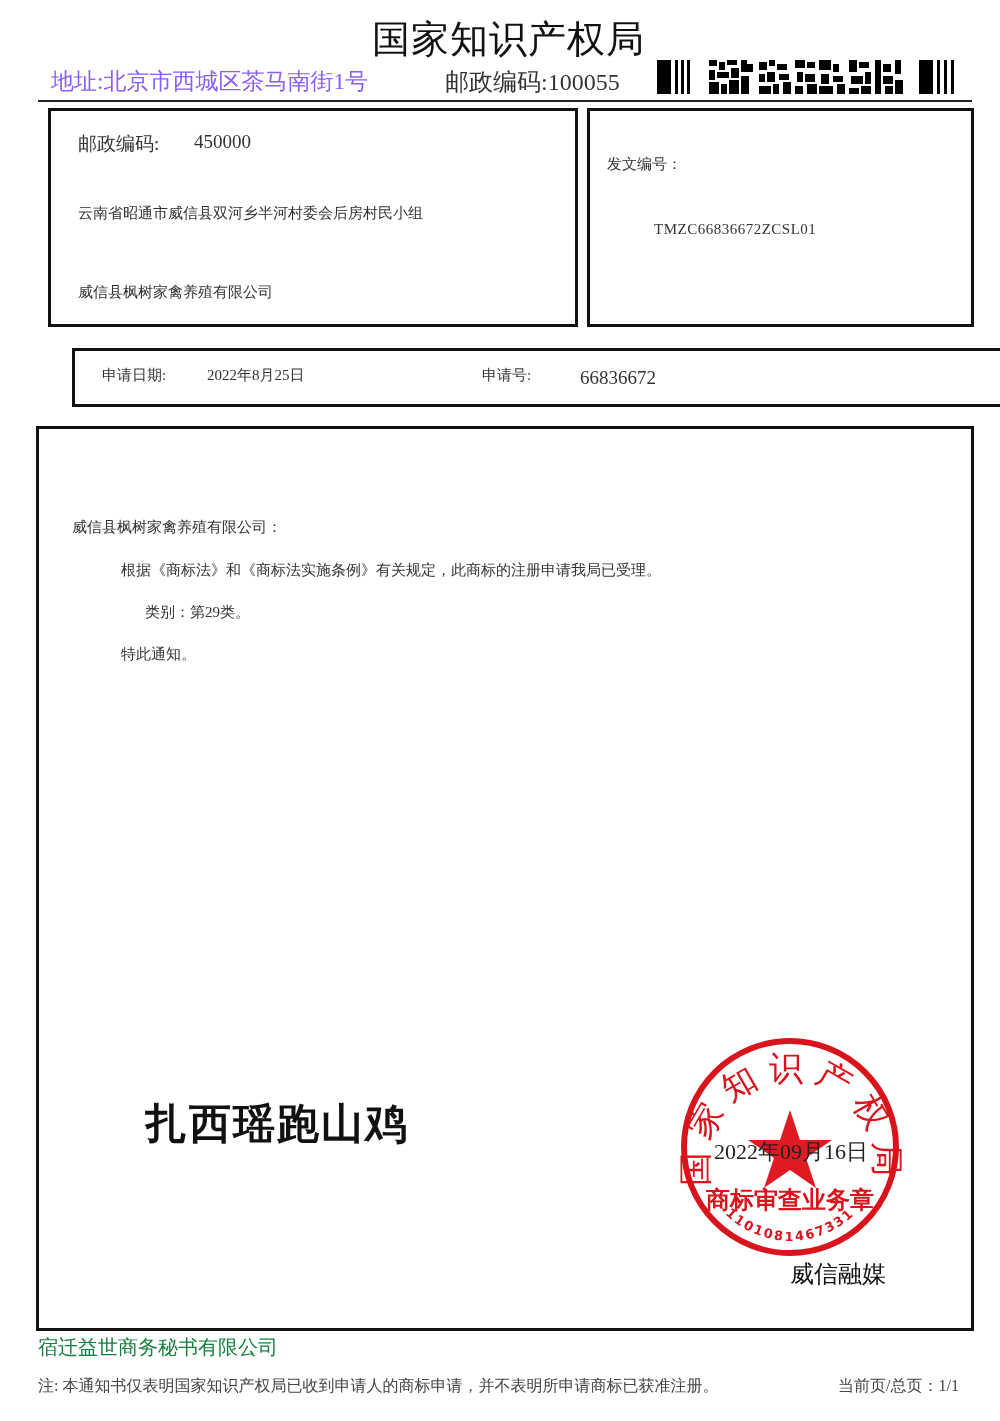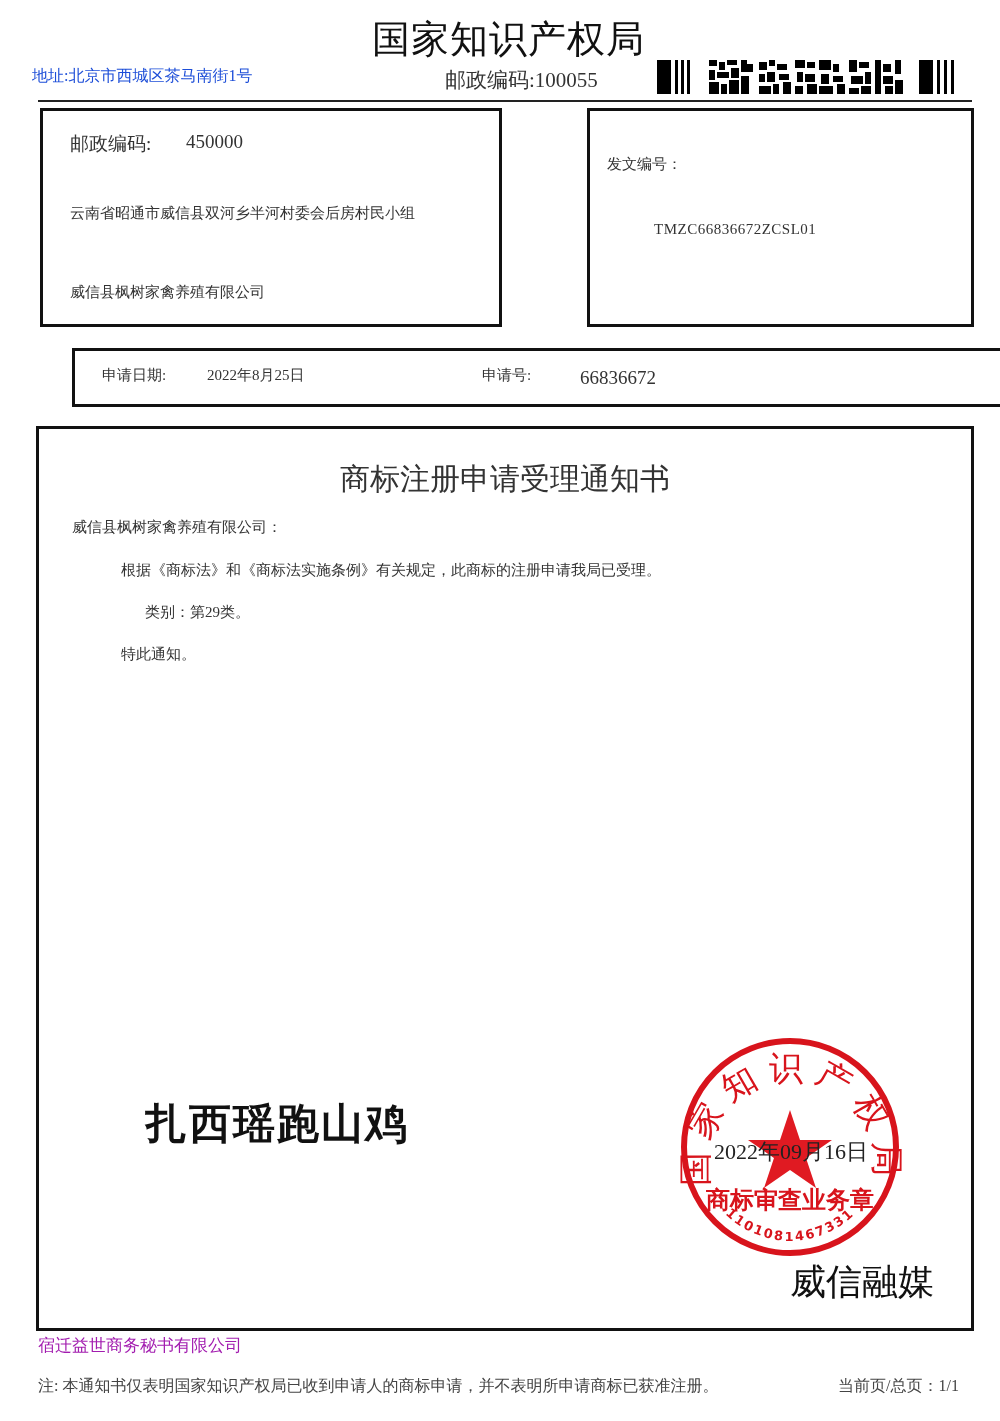--- a/index.html
+++ b/index.html
@@ -2,47 +2,47 @@
 <html><head>
 <meta charset="utf-8">
 <style>
   html, body { margin:0; padding:0; background:#ffffff; }
   body { width:1000px; height:1421px; position:relative; overflow:hidden;
          font-family:"DejaVu Serif","Liberation Serif",serif; color:#1a1a1a; }
   .abs { position:absolute; }
   .serif { font-family:"Liberation Serif","DejaVu Serif",serif; }
 
   .org-title { left:372px; top:14px; font-size:38px; letter-spacing:1px; color:#111; white-space:nowrap; }
-  .hdr-addr  { left:32px;  top:66px;  font-size:16px; color:#1d4ed8; white-space:nowrap; }
-  .hdr-post  { left:445px; top:66px;  font-size:21px; color:#333; white-space:nowrap; }
+  .hdr-addr  { left:51px;  top:66px;  font-size:23px; color:#8b5cf6; white-space:nowrap; }
+  .hdr-post  { left:445px; top:66px;  font-size:24px; color:#333; white-space:nowrap; }
   .rule-top  { left:38px; top:100px; width:934px; height:0; border-top:2px solid #222; }
 
   .barcode { left:657px; top:60px; width:312px; height:34px; }
 
   .box { border:3px solid #111; box-sizing:border-box; }
-  .box-recipient { left:40px;  top:108px; width:462px; height:219px; }
+  .box-recipient { left:48px;  top:108px; width:530px; height:219px; }
   .box-docno     { left:587px; top:108px; width:387px; height:219px; }
   .box-appinfo   { left:36px;  top:348px; width:938px; height:59px;margin-left:36px; }
   .box-main      { left:36px;  top:426px; width:938px; height:905px; }
 
   .t { position:absolute; white-space:nowrap; color:#333; }
   .f20 { font-size:15px; }
   .f19 { font-size:19px; }
 
   .notice-title { left:0; width:100%; text-align:center; top:30px; font-size:30px; color:#333; }
 
   .mark-text { left:145px; top:1096px; font-size:42px; color:#111; font-weight:bold; letter-spacing:2px;
                font-family:"DejaVu Sans","Liberation Sans",sans-serif; white-space:nowrap; }
-  .watermark { left:790px; top:1258px; font-size:36px; color:#111;
+  .watermark { left:790px; top:1258px; font-size:24px; color:#111;
                font-family:"DejaVu Sans","Liberation Sans",sans-serif; white-space:nowrap; }
 
   .stamp { left:676px; top:1036px; width:228px; height:222px; }
   .stamp-date { left:714px; top:1137px; font-size:22px; color:#222; white-space:nowrap; }
 
-  .footer-agent { left:38px; top:1334px; font-size:17px; color:#a21caf; white-space:nowrap; }
+  .footer-agent { left:38px; top:1334px; font-size:20px; color:#15803d; white-space:nowrap; }
   .footer-note  { left:38px; top:1376px; font-size:16px; color:#444; white-space:nowrap; }
   .footer-page  { left:838px; top:1376px; font-size:16px; color:#444; white-space:nowrap; }
 </style>
 </head>
 <body>
 
 <div class="abs org-title serif">国家知识产权局</div>
 <div class="abs hdr-addr serif">地址:北京市西城区茶马南街1号</div>
 <div class="abs hdr-post serif">邮政编码:100055</div>
 
@@ -119,21 +119,20 @@
 </div>
 
 <div class="abs box box-appinfo">
   <span class="t f20 serif" style="left:27px;top:15px;">申请日期:</span>
   <span class="t f20 serif" style="left:132px;top:15px;">2022年8月25日</span>
   <span class="t f20 serif" style="left:407px;top:15px;">申请号:</span>
   <span class="t f19 serif" style="left:505px;top:16px;">66836672</span>
 </div>
 
 <div class="abs box box-main">
-  <div class="t notice-title serif">商标注册申请受理通知书</div>
   <span class="t f20 serif" style="left:33px;top:89px;">威信县枫树家禽养殖有限公司：</span>
   <span class="t f20 serif" style="left:82px;top:132px;">根据《商标法》和《商标法实施条例》有关规定，此商标的注册申请我局已受理。</span>
   <span class="t f20 serif" style="left:82px;top:174px;margin-left:24px;">类别：第29类。</span>
   <span class="t f20 serif" style="left:82px;top:216px;">特此通知。</span>
 </div>
 
 <div class="abs mark-text">扎西瑶跑山鸡</div>
 
 <svg class="abs stamp" viewBox="0 0 228 222">
   <defs>

